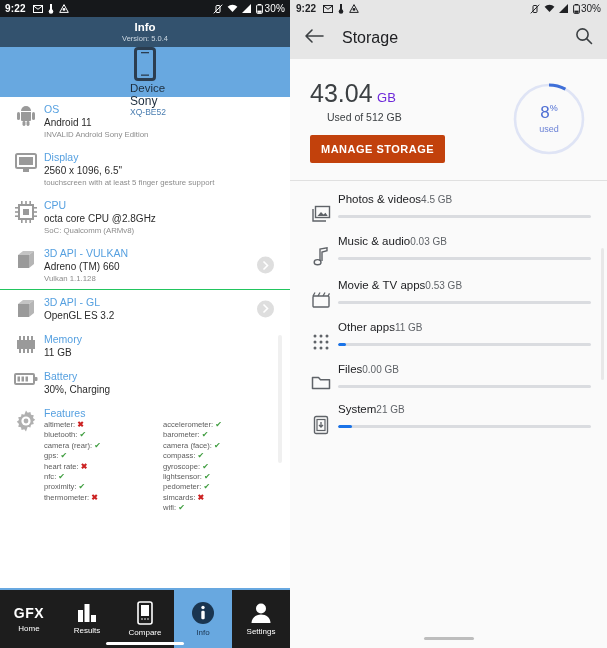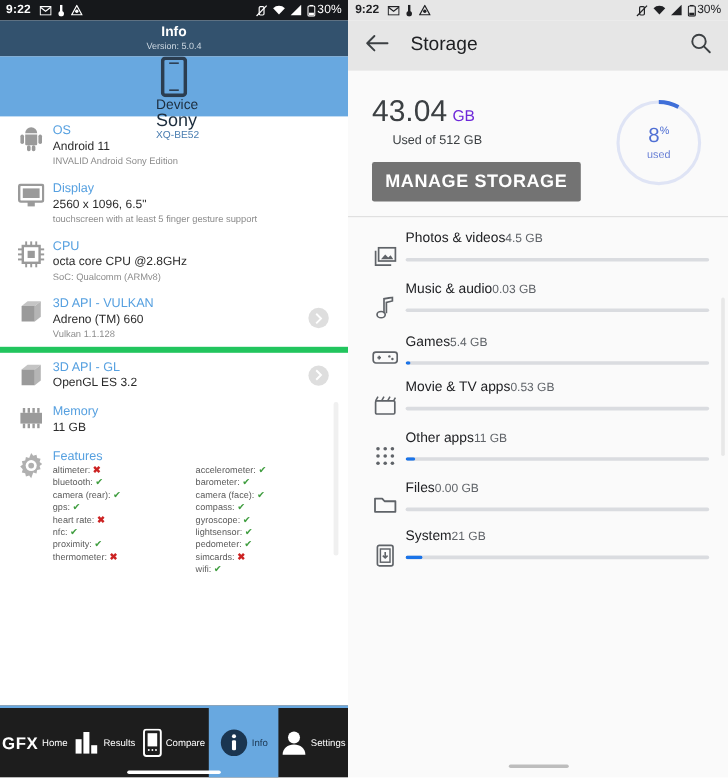--- a/index.html
+++ b/index.html
@@ -34,26 +34,26 @@
   .appbar-ver { font-size: 7.5px; color: #cdd8e2; line-height: 10px; }
 
   .device-card {
     background: #68a8e0; height: 50px; display: flex; align-items: center;
     padding: 0 10px;
     flex-direction: column;
   }
   .device-icon { width: 36px; display: flex; justify-content: center; }
   .device-txt { margin-left: 6px; }
   .device-title { font-size: 11.5px; color: #1d2d3d; line-height: 14px; }
-  .device-sub { font-size: 15px; color: #1d2d3d; line-height: 12px; }
+  .device-sub { font-size: 12px; color: #1d2d3d; line-height: 12px; }
   .device-model { font-size: 8.5px; color: #4a7db0; line-height: 11px; }
 
   .list { position: relative; }
   .row { display: flex; padding: 5px 8px 5px 8px; position: relative; }
-  .row.sep { border-top: 5px solid #22c55e; justify-content: center; }
+  .row.sep { border-top: 1px solid #22c55e; justify-content: center; }
   .row-icon { width: 36px; flex: none; display: flex; justify-content: center; padding-top: 3px; }
   .row-body { flex: 1; min-width: 0; }
   .row-title { font-size: 10.5px; color: #56a0e0; line-height: 14px; }
   .row-val { font-size: 10px; color: #2b2b2b; line-height: 13px; }
   .row-note { font-size: 7.8px; color: #8c8c8c; line-height: 11px; }
   .chev {
     position: absolute; right: 16px; top: 50%; transform: translateY(-50%);
     width: 17px; height: 17px; border-radius: 50%; background: #dedede;
     display: flex; align-items: center; justify-content: center;
   }
@@ -69,21 +69,21 @@
   .feat-line { font-size: 7.6px; color: #5c5c5c; line-height: 10.4px; white-space: nowrap; }
   .ok { color: #3f9d3f; font-size: 8px; }
   .no { color: #cc2222; font-size: 8px; font-weight: bold; }
 
   
   .bottomnav {
     position: absolute; left: 0; bottom: 0; width: 290px; height: 60px;
     background: #1d1d1d; display: flex; border-top: 2px solid #68a8e0;
   }
   .nav-item {
-    flex: 1; display: flex; flex-direction: row; align-items: center;
+    flex: 1; display: flex; flex-direction: column; align-items: center;
     justify-content: center; gap: 3px; color: #fff;
   }
   .nav-item.active { background: #68a8e0; }
   .nav-label { font-size: 8px; }
   .nav-item.active .nav-label { color: #1a3550; }
   .nav-gfx { font-size: 14px; font-weight: bold; letter-spacing: .5px; }
   .home-pill {
     position: absolute; bottom: 3px; left: 50%; transform: translateX(-50%);
     width: 78px; height: 3px; background: #fff; border-radius: 2px;
   }
@@ -103,22 +103,22 @@
   .summary {
     background: #fafafa; padding: 18px 20px 16px 20px;
     display: flex; align-items: flex-start; border-bottom: 1px solid #e0e0e0;
     height: 122px;
   }
   .sum-left { flex: 1; padding-top: 2px; }
   .sum-amount { font-size: 25px; color: #3c4043; line-height: 29px; font-weight: 400; }
   .sum-unit { font-size: 13px; color: #6d28d9; }
   .sum-of { font-size: 10.5px; color: #3c4043; margin-top: 3px; padding-left: 17px; }
   .manage-btn {
-    margin-top: 12px; display: inline-block; background: #737373; color: #fff;
-    font-size: 15px; font-weight: bold; letter-spacing: .5px;
+    margin-top: 12px; display: inline-block; background: #c2410c; color: #fff;
+    font-size: 11px; font-weight: bold; letter-spacing: .5px;
     padding: 8px 11px; border: none; border-radius: 2px; cursor: pointer;
   }
   .donut { width: 76px; height: 76px; position: relative; margin-top: 4px; }
   .donut-label {
     position: absolute; inset: 0; display: flex; flex-direction: column;
     align-items: center; justify-content: center; line-height: 1;
   }
   .donut-pct { font-size: 17px; color: #4f6fd4; }
   .donut-pct sup { font-size: 9px; }
   .donut-used { font-size: 9px; color: #6b82d6; margin-top: 4px; }
@@ -321,20 +321,37 @@
                 <rect x="16" y="14" width="2" height="4"></rect>
               </g>
             </svg>
         </div>
         <div class="row-body">
           <div class="row-title">Memory</div>
           <div class="row-val">11 GB</div>
         </div>
       </div>
 
+      <div class="row">
+        <div class="row-icon">
+          <svg width="24" height="14" viewBox="0 0 24 14">
+              <rect x="1" y="2" width="19" height="10" rx="1" fill="none" stroke="#9a9a9a" stroke-width="2"></rect>
+              <rect x="20.5" y="5" width="3" height="4" rx="1" fill="#9a9a9a"></rect>
+              <g fill="#9a9a9a">
+                <rect x="3.5" y="4.5" width="2.5" height="5"></rect>
+                <rect x="7.5" y="4.5" width="2.5" height="5"></rect>
+                <rect x="11.5" y="4.5" width="2.5" height="5"></rect>
+              </g>
+            </svg>
+        </div>
+        <div class="row-body">
+          <div class="row-title">Battery</div>
+          <div class="row-val">30%, Charging</div>
+        </div>
+      </div>
 
       <div class="row">
         <div class="row-icon">
           <svg width="24" height="24" viewBox="0 0 24 24">
               <path d="M12 1.5l1.7 2.2 2.7-.8 0.6 2.8 2.8.6-.8 2.7 2.2 1.7-2.2 1.7.8 2.7-2.8.6-.6 2.8-2.7-.8L12 22.5l-1.7-2.2-2.7.8-.6-2.8-2.8-.6.8-2.7L2.8 12.7 5 11l-.8-2.7 2.8-.6.6-2.8 2.7.8z" fill="#b0b0b0"></path>
               <circle cx="12" cy="12" r="4.6" fill="#fff"></circle>
               <circle cx="12" cy="12" r="2.4" fill="#b0b0b0"></circle>
             </svg>
         </div>
         <div class="row-body">
@@ -516,39 +533,20 @@
               <span class="cat-name">Music &amp; audio</span>
               <span class="cat-size">0.03 GB</span>
             </div>
             <div class="bar">
               <div class="bar-fill" style="width: 0%;"></div>
             </div>
           </div>
         </div>
         <div class="cat">
           <div class="cat-icon">
-            <svg width="22" height="14" viewBox="0 0 22 14">
-              <rect x="1" y="2.5" width="20" height="9" rx="2.2" fill="none" stroke="#5f6368" stroke-width="1.4"></rect>
-              <path d="M4.5 7h3M6 5.5v3" stroke="#5f6368" stroke-width="1.3"></path>
-              <circle cx="14.5" cy="6" r="1" fill="#5f6368"></circle>
-              <circle cx="17" cy="8.2" r="1" fill="#5f6368"></circle>
-            </svg>
-          </div>
-          <div class="cat-body">
-            <div class="cat-head">
-              <span class="cat-name">Games</span>
-              <span class="cat-size">5.4 GB</span>
-            </div>
-            <div class="bar">
-              <div class="bar-fill" style="width: 1.5%;"></div>
-            </div>
-          </div>
-        </div>
-        <div class="cat">
-          <div class="cat-icon">
             <svg width="20" height="18" viewBox="0 0 20 18">
               <rect x="2" y="5" width="16" height="11" rx="1" fill="none" stroke="#5f6368" stroke-width="1.4"></rect>
               <path d="M2 5l2-3.5M7 5l2-3.5M12 5l2-3.5M17 5l1.5-2.6" stroke="#5f6368" stroke-width="1.3"></path>
             </svg>
           </div>
           <div class="cat-body">
             <div class="cat-head">
               <span class="cat-name">Movie &amp; TV apps</span>
               <span class="cat-size">0.53 GB</span>
             </div>

